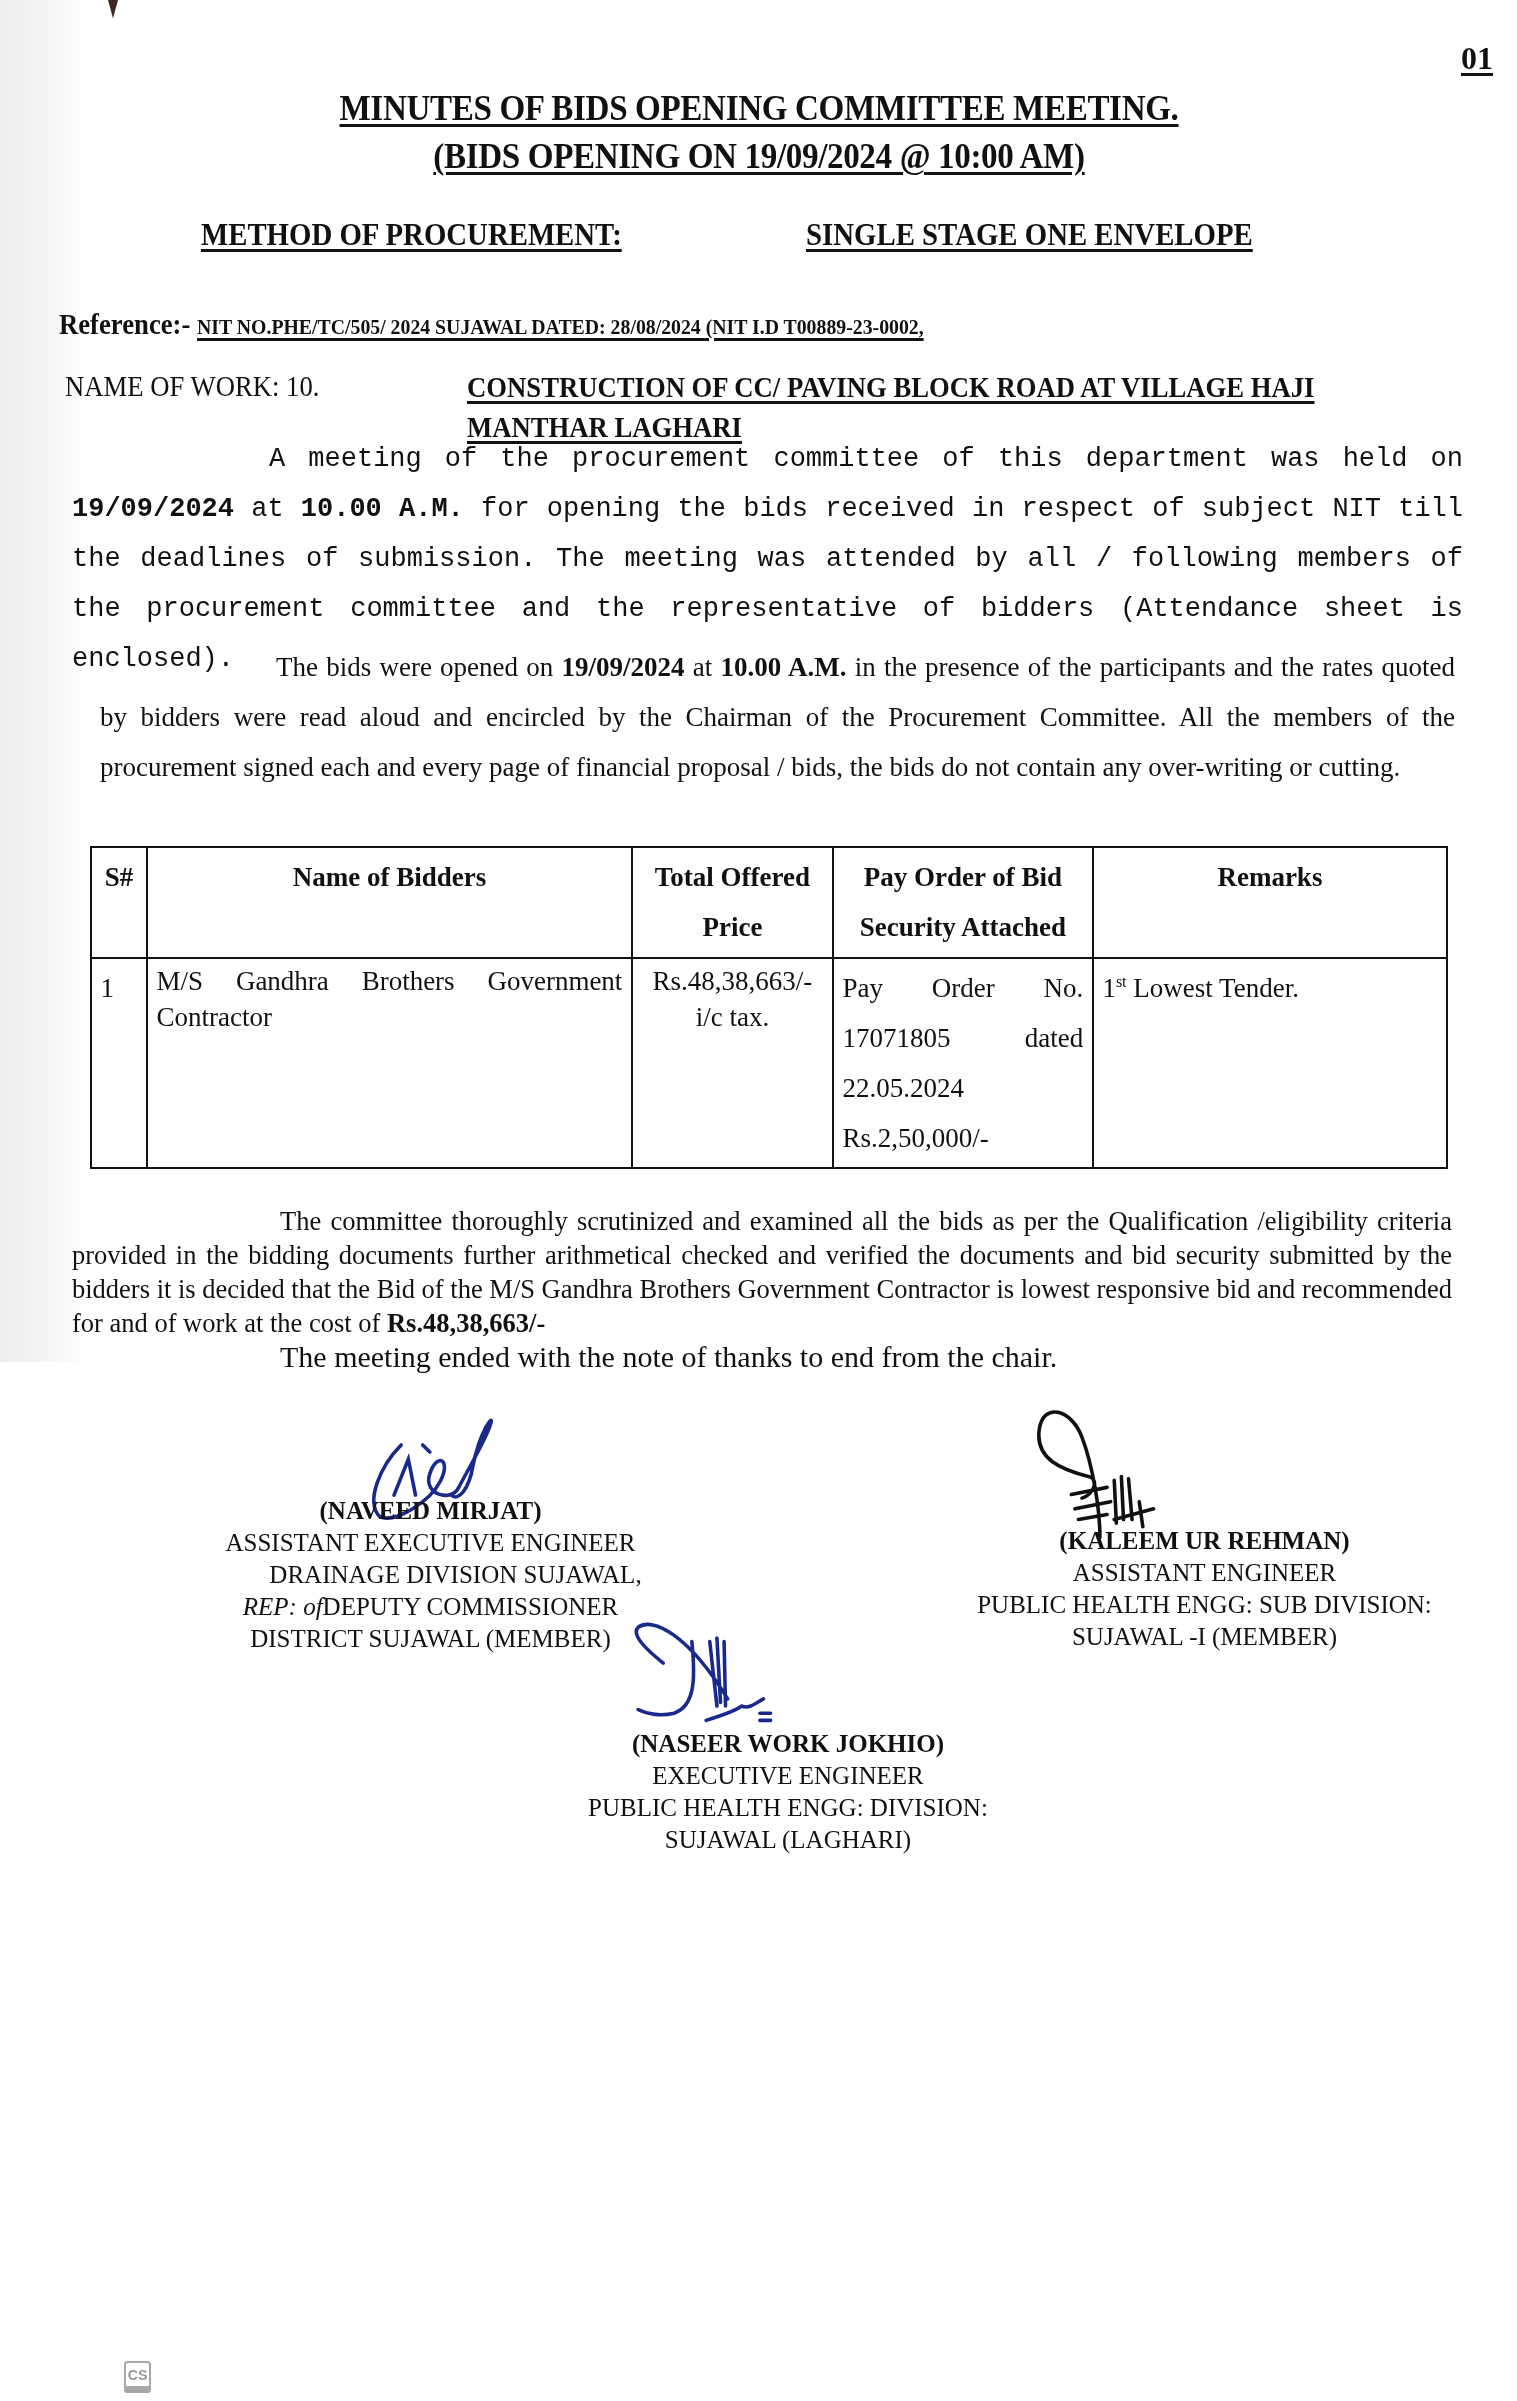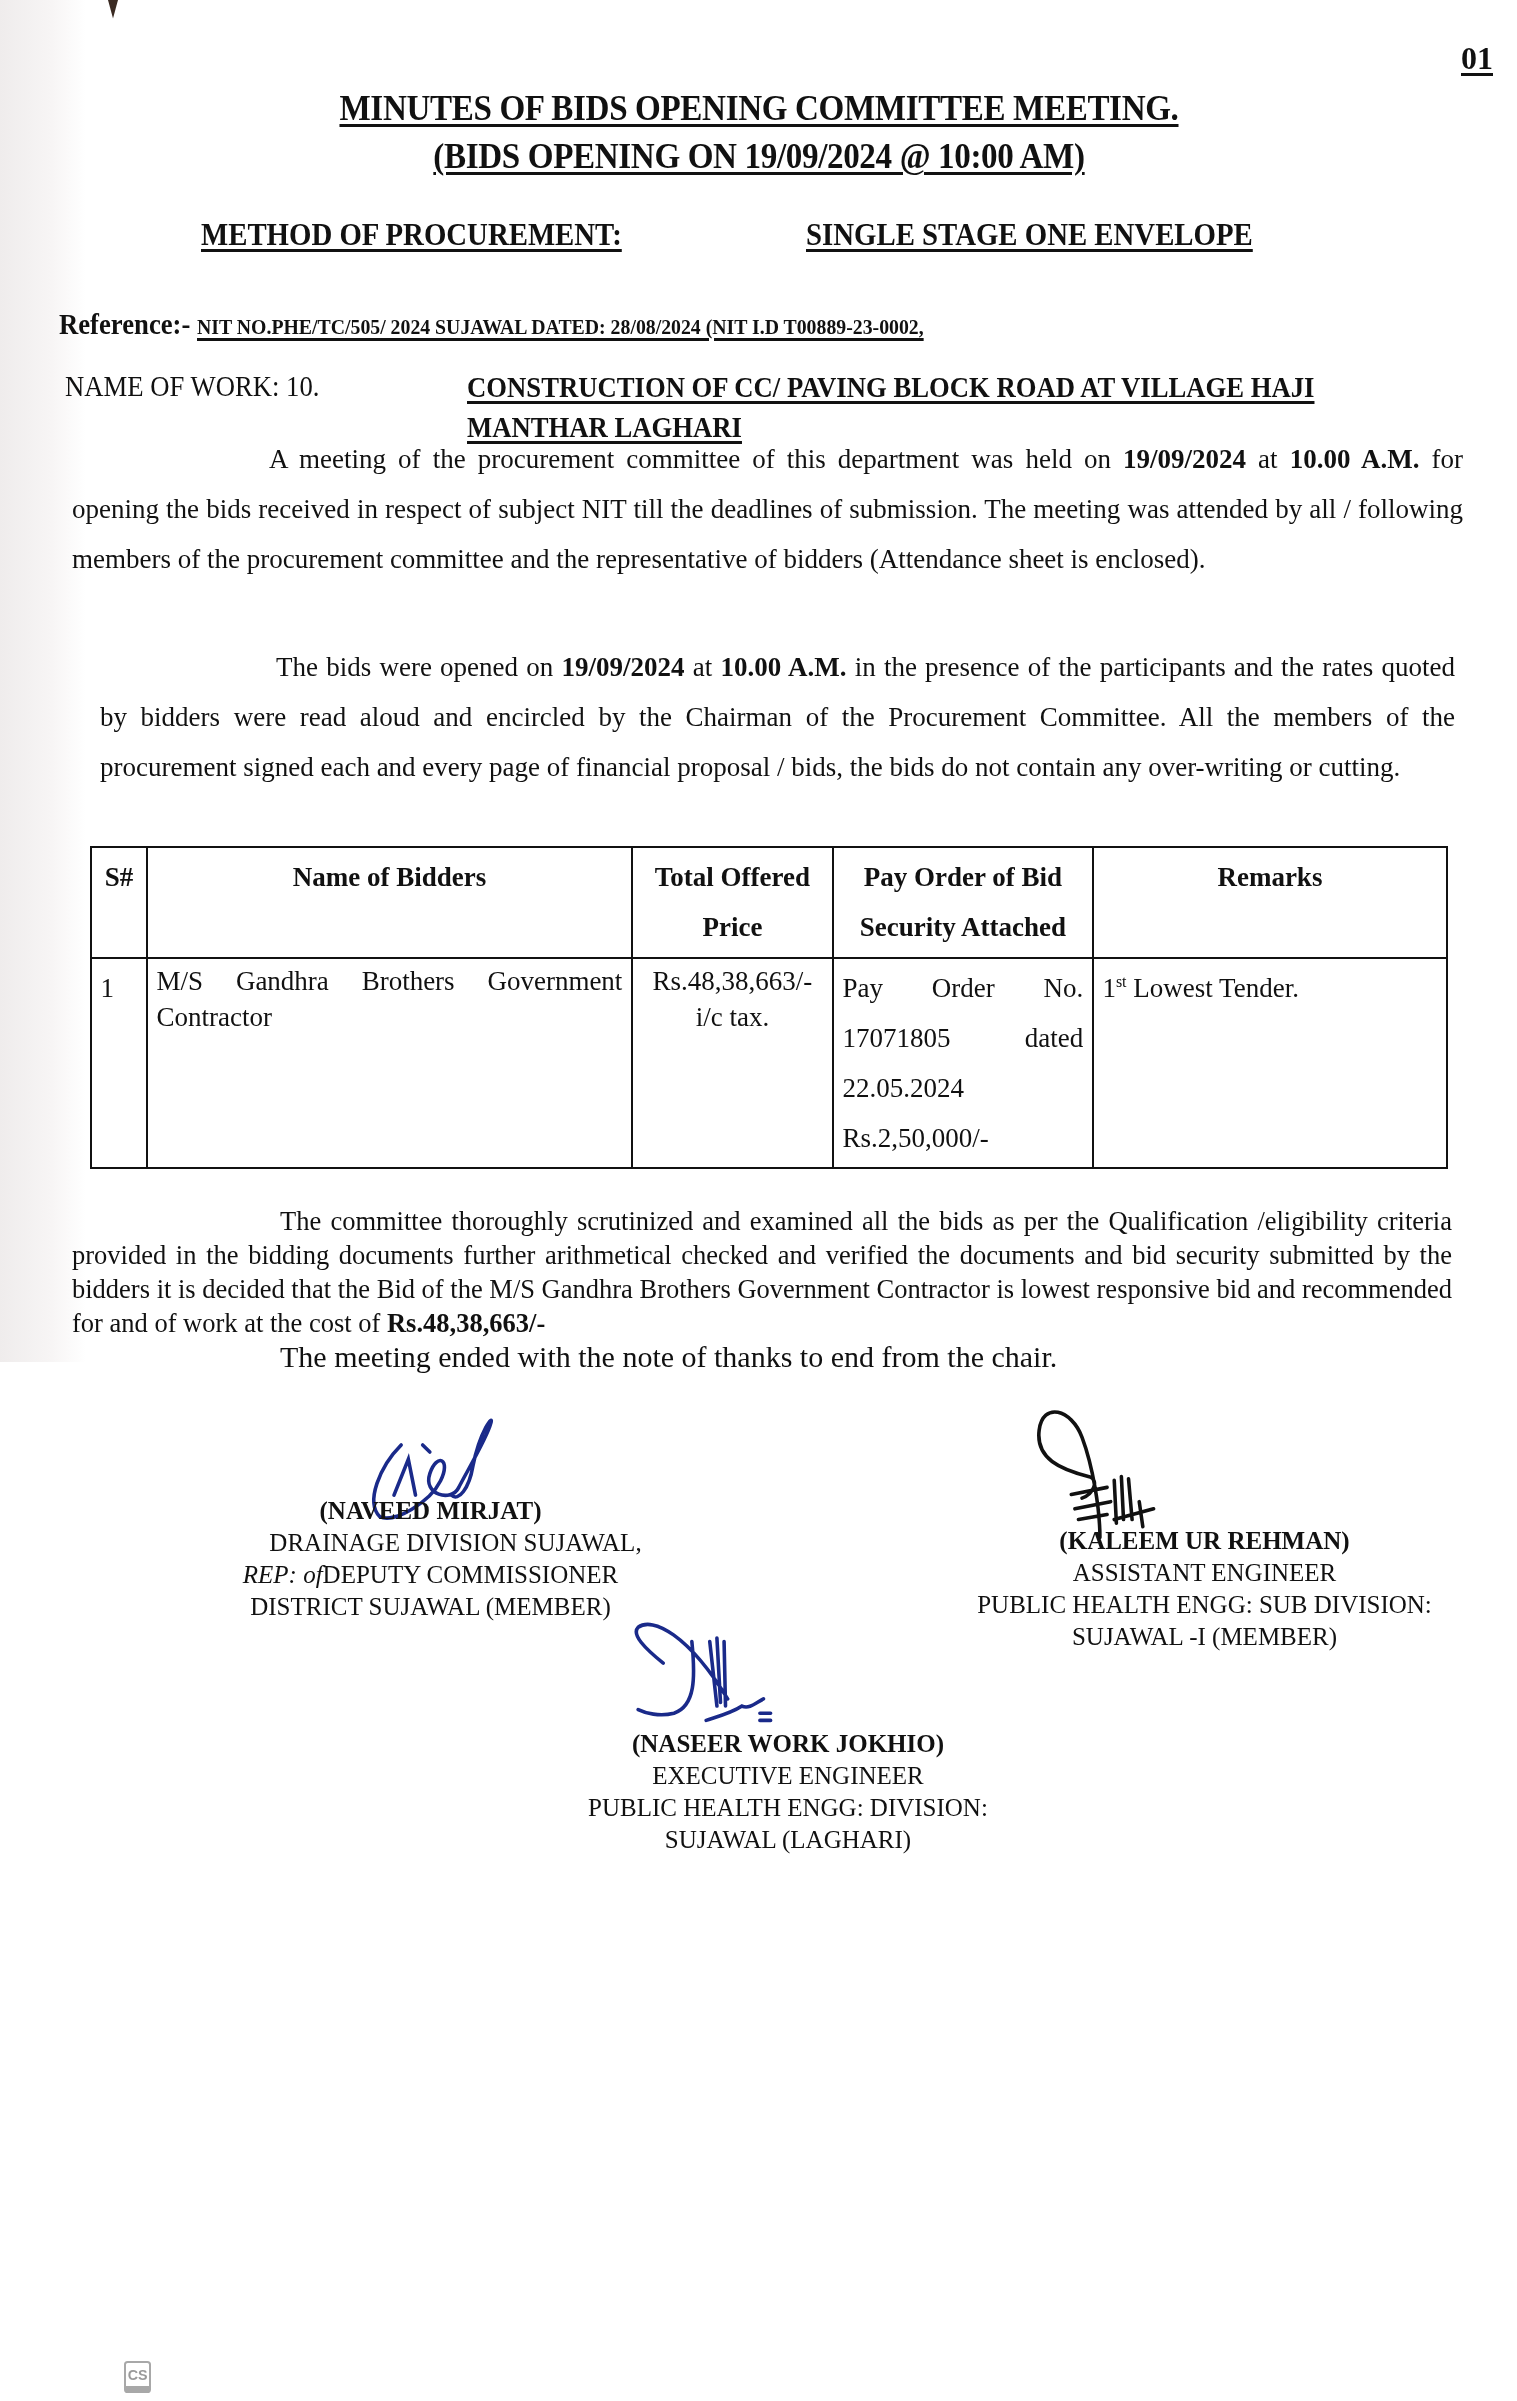--- a/index.html
+++ b/index.html
@@ -17,21 +17,21 @@
   .page-num { left: 1461px; top: 40px; font-size: 32px; font-weight: bold; }
   .title1 { left: 0; width: 1518px; text-align: center; top: 87px; font-size: 36px; font-weight: bold; letter-spacing: -0.4px; transform: scaleX(0.92); }
   .title2 { left: 0; width: 1518px; text-align: center; top: 135px; font-size: 36px; font-weight: bold; letter-spacing: -0.4px; transform: scaleX(0.92); }
   .method-label { left: 201px; top: 216px; font-size: 32px; font-weight: bold; transform: scaleX(0.9); transform-origin: left; }
   .method-value { left: 806px; top: 216px; font-size: 32px; font-weight: bold; transform: scaleX(0.9); transform-origin: left; }
   .ref { left: 59px; top: 308px; font-size: 29px; font-weight: bold; white-space: nowrap; transform: scaleX(0.92); transform-origin: left; }
   .ref .ref-val { font-size: 21.5px; }
   .work-label { left: 65px; top: 370px; font-size: 29px; transform: scaleX(0.92); transform-origin: left; }
   .work-value { left: 467px; top: 367px; font-size: 29px; font-weight: bold; width: 1004px; line-height: 40px; transform: scaleX(0.92); transform-origin: left; }
   .para { left: 72px; width: 1391px; font-size: 27px; line-height: 50px; text-align: justify; }
-  .p1 { top: 434px; }
+  .p1 { top: 434px; font-family: Liberation Mono, monospace; }
   .p2 { top: 642px; left: 100px; width: 1355px; }
   .indent1 { display: inline-block; width: 197px; }
   .indent2 { display: inline-block; width: 176px; }
   table.bids { position: absolute; left: 90px; top: 846px; width: 1358px; border-collapse: collapse; font-size: 27px; }
   table.bids th, table.bids td { border: 2.2px solid #111; vertical-align: top; padding: 4.3px 8.6px; }
   table.bids th { font-weight: bold; line-height: 50px; text-align: center; height: 97px; }
   table.bids td { line-height: 50px; height: 186px; }
   .c-sn { width: 36px; }
   .c-name { width: 459px; margin-top: 16px; }
   .c-price { width: 179px; text-align: center; }
@@ -123,20 +123,21 @@
 <svg class="signature" style="left:1032px;top:1394px;" width="143" height="151" viewBox="0 0 200 210">
   <path d="M95 200 C95 160, 85 100, 70 60 C55 20, 15 10, 10 50 C5 90, 40 105, 80 115 C95 120, 85 140, 70 145 M55 140 L105 130 M60 160 L110 150 M65 175 L105 168 M115 120 L118 180 M125 115 L128 175 M135 118 L140 175 M115 175 L170 160 M150 150 L155 185" fill="none" stroke="#111" stroke-width="5" stroke-linecap="round"></path>
 </svg>
 
 <svg class="signature" style="left:631px;top:1620px;" width="179" height="122" viewBox="0 0 250 170">
   <path d="M45 60 C20 40, 0 20, 10 10 C30 -5, 80 20, 135 110 M85 30 C90 80, 90 120, 60 130 C40 135, 20 130, 10 125 M110 30 L120 120 M120 25 L125 115 M130 30 L132 120 M105 140 C120 135, 140 130, 155 120 C165 125, 175 115, 185 110 M180 130 L195 130 M180 140 L195 140" fill="none" stroke="#1a2a8a" stroke-width="5" stroke-linecap="round"></path>
 </svg>
 
 <div class="sig-block sig-left">
   <div class="sig-name">(NAVEED MIRJAT)</div>
+  <div>ASSISTANT EXECUTIVE ENGINEER</div>
   <div style="padding-left:50px;">DRAINAGE  DIVISION SUJAWAL,</div>
   <div><span class="it">REP: of</span><span>DEPUTY COMMISSIONER</span></div>
   <div>DISTRICT SUJAWAL (MEMBER)</div>
 </div>
 
 <div class="sig-block sig-right">
   <div class="sig-name">(KALEEM UR REHMAN)</div>
   <div>ASSISTANT ENGINEER</div>
   <div>PUBLIC HEALTH ENGG: SUB DIVISION:</div>
   <div>SUJAWAL -I (MEMBER)</div>

